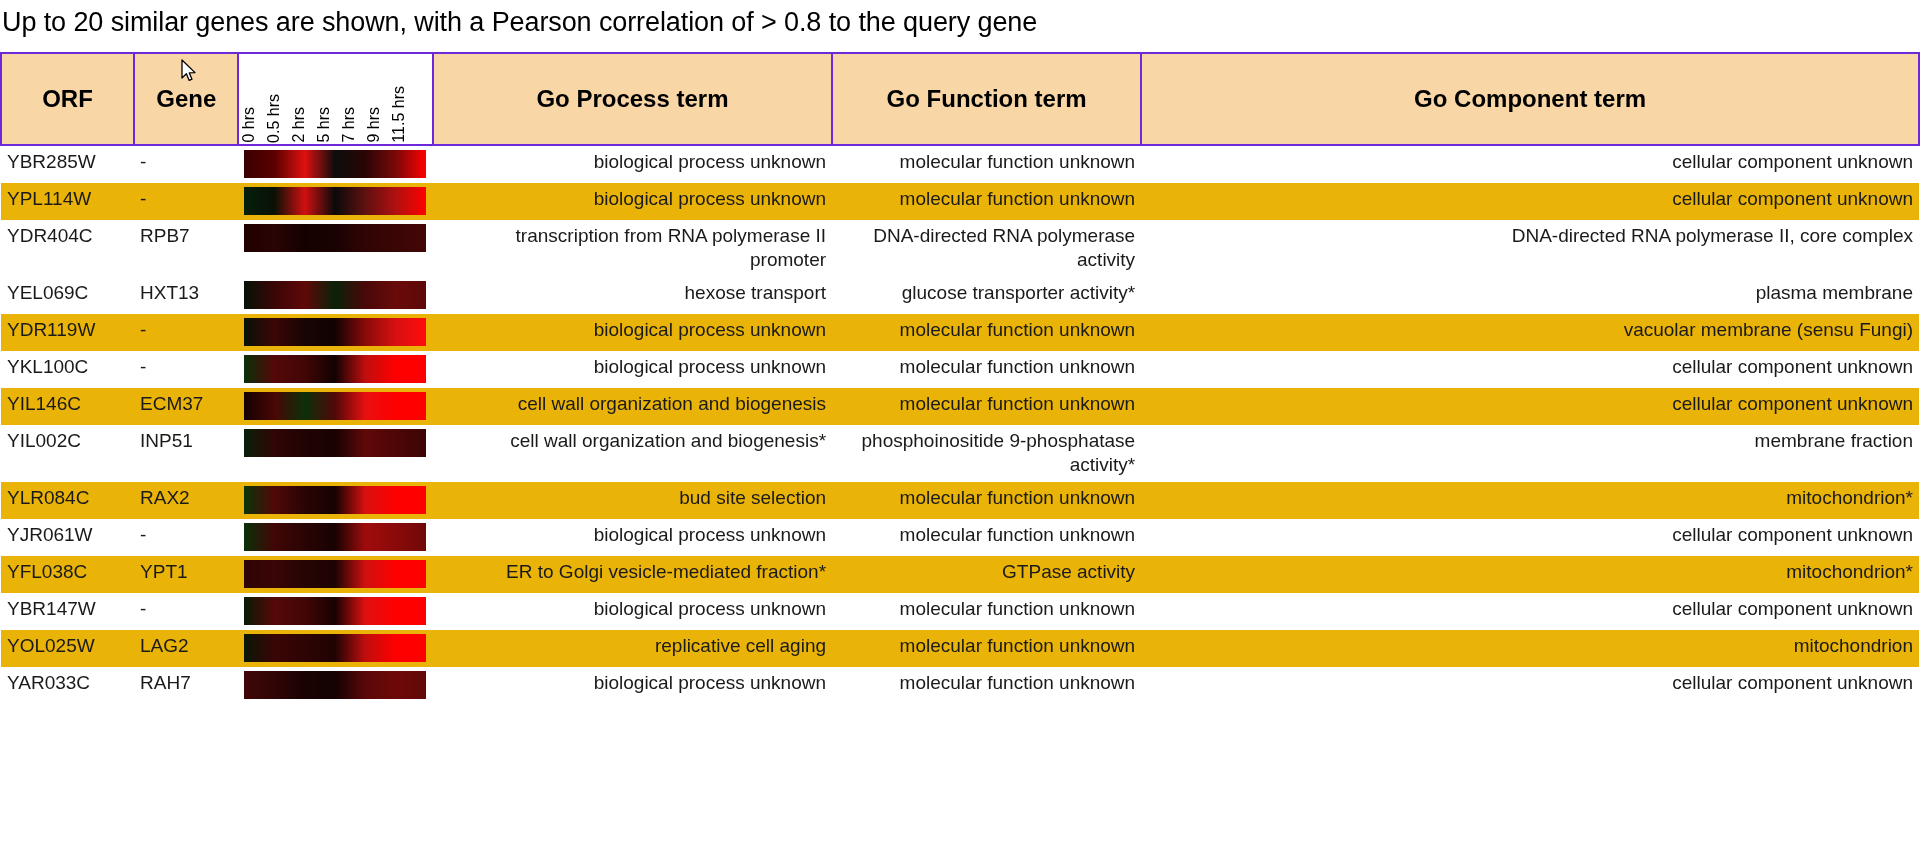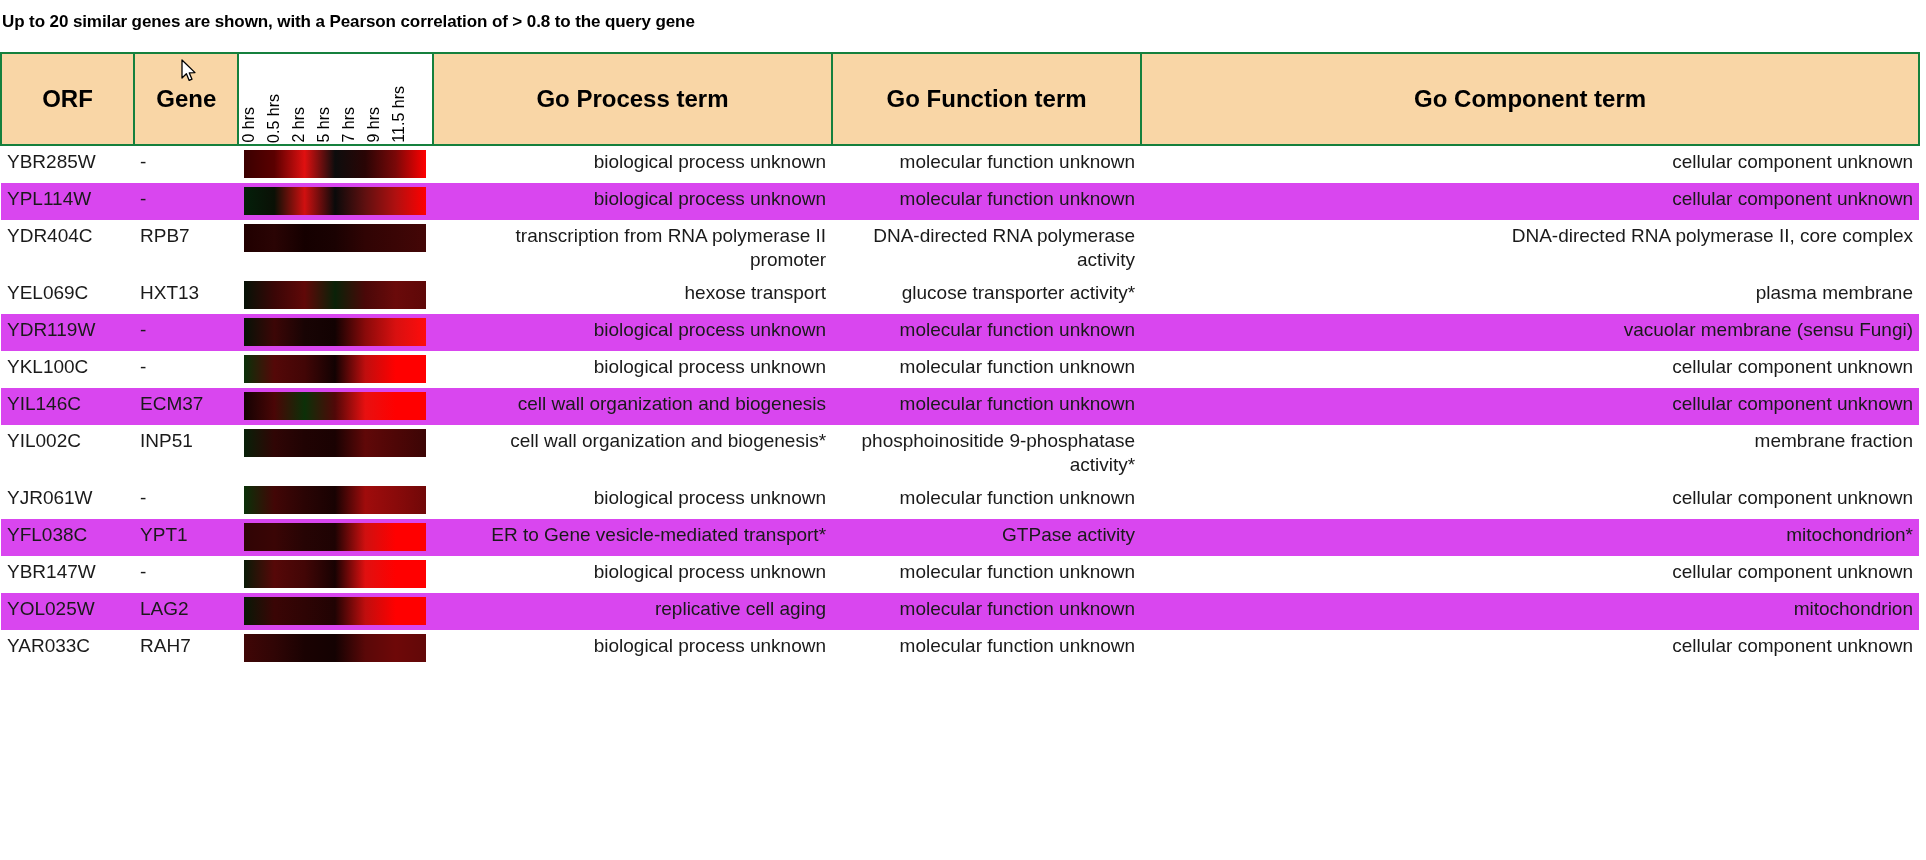--- a/index.html
+++ b/index.html
@@ -16,22 +16,22 @@
 
   .page {
     position: relative;
     width: 1926px;
     height: 860px;
     background: #ffffff;
     box-sizing: border-box;
   }
 
   .caption {
-    font-size: 17px;
-    font-weight: bold;
+    font-size: 27px;
+    font-weight: normal;
     color: #000000;
     padding: 8px 0 0 2px;
     line-height: 28px;
     letter-spacing: -0.1px;
     white-space: nowrap;
   }
 
   table.genes {
     border-collapse: collapse;
     width: 1920px;
@@ -41,21 +41,21 @@
 
   table.genes th {
     background: #f9d6a6;
     color: #000000;
     font-size: 24px;
     font-weight: bold;
     text-align: center;
     vertical-align: middle;
     height: 92px;
     padding: 0;
-    border: 2px solid #15803d;
+    border: 2px solid #6d28d9;
     box-sizing: border-box;
   }
 
   th.col-orf   { width: 130px; }
   th.col-gene  { width: 102px; }
   th.col-heat  { width: 190px; background: #ffffff !important; border: 2px solid #f9d6a6; padding: 0; }
   th.col-proc  { width: 390px; }
   th.col-func  { width: 302px; }
   th.col-comp  { width: 760px; }
 
@@ -88,21 +88,21 @@
   table.genes td {
     font-size: 19px;
     color: #1a1a1a;
     padding: 4px 6px 5px 6px;
     vertical-align: top;
     border: 0;
     line-height: 24px;
     box-sizing: border-box;
   }
 
-  tr.alt td { background: #d946ef; }
+  tr.alt td { background: #eab308; }
   tr.norm td { background: #ffffff; margin-left: 8px; }
 
   td.orf {
     color: #3333cc;
     white-space: nowrap;
     padding-left: 2px;
     padding-right: 2px;
     font-size: 20px;
   }
   td.gene {
@@ -233,37 +233,47 @@
         <tr class="norm">
           <td class="orf">YIL002C</td>
           <td class="gene">INP51</td>
           <td class="heat">
             <div class="strip" style="background: linear-gradient(to right, rgb(8, 32, 8) 0%, rgb(48, 5, 5) 16.67%, rgb(32, 3, 3) 33.33%, rgb(26, 2, 2) 50%, rgb(96, 8, 8) 66.67%, rgb(78, 6, 6) 83.33%, rgb(60, 5, 5) 100%);"></div>
           </td>
           <td class="term">cell wall organization and biogenesis*</td>
           <td class="term">phosphoinositide 9-phosphatase activity*</td>
           <td class="term">membrane fraction</td>
         </tr>
+        <tr class="alt">
+          <td class="orf">YLR084C</td>
+          <td class="gene">RAX2</td>
+          <td class="heat">
+            <div class="strip" style="background: linear-gradient(to right, rgb(10, 52, 8) 0%, rgb(80, 8, 8) 16.67%, rgb(42, 4, 4) 33.33%, rgb(22, 2, 2) 50%, rgb(216, 16, 16) 66.67%, rgb(255, 0, 0) 83.33%, rgb(255, 0, 0) 100%);"></div>
+          </td>
+          <td class="term">bud site selection</td>
+          <td class="term">molecular function unknown</td>
+          <td class="term">mitochondrion*</td>
+        </tr>
         <tr class="norm">
           <td class="orf">YJR061W</td>
           <td class="gene">-</td>
           <td class="heat">
             <div class="strip" style="background: linear-gradient(to right, rgb(10, 48, 8) 0%, rgb(66, 6, 6) 16.67%, rgb(42, 4, 4) 33.33%, rgb(24, 2, 2) 50%, rgb(160, 12, 12) 66.67%, rgb(138, 10, 10) 83.33%, rgb(112, 8, 8) 100%);"></div>
           </td>
           <td class="term">biological process unknown</td>
           <td class="term">molecular function unknown</td>
           <td class="term">cellular component unknown</td>
         </tr>
         <tr class="alt">
           <td class="orf">YFL038C</td>
           <td class="gene">YPT1</td>
           <td class="heat">
             <div class="strip" style="background: linear-gradient(to right, rgb(48, 5, 5) 0%, rgb(58, 5, 5) 16.67%, rgb(38, 4, 4) 33.33%, rgb(30, 3, 3) 50%, rgb(208, 16, 16) 66.67%, rgb(255, 0, 0) 83.33%, rgb(255, 0, 0) 100%);"></div>
           </td>
-          <td class="term">ER to Gene vesicle-mediated transport*</td>
+          <td class="term">ER to Golgi vesicle-mediated fraction*</td>
           <td class="term">GTPase activity</td>
           <td class="term">mitochondrion*</td>
         </tr>
         <tr class="norm">
           <td class="orf">YBR147W</td>
           <td class="gene">-</td>
           <td class="heat">
             <div class="strip" style="background: linear-gradient(to right, rgb(10, 26, 6) 0%, rgb(86, 8, 8) 16.67%, rgb(66, 6, 6) 33.33%, rgb(24, 2, 2) 50%, rgb(224, 16, 16) 66.67%, rgb(255, 0, 0) 83.33%, rgb(255, 0, 0) 100%);"></div>
           </td>
           <td class="term">biological process unknown</td>

